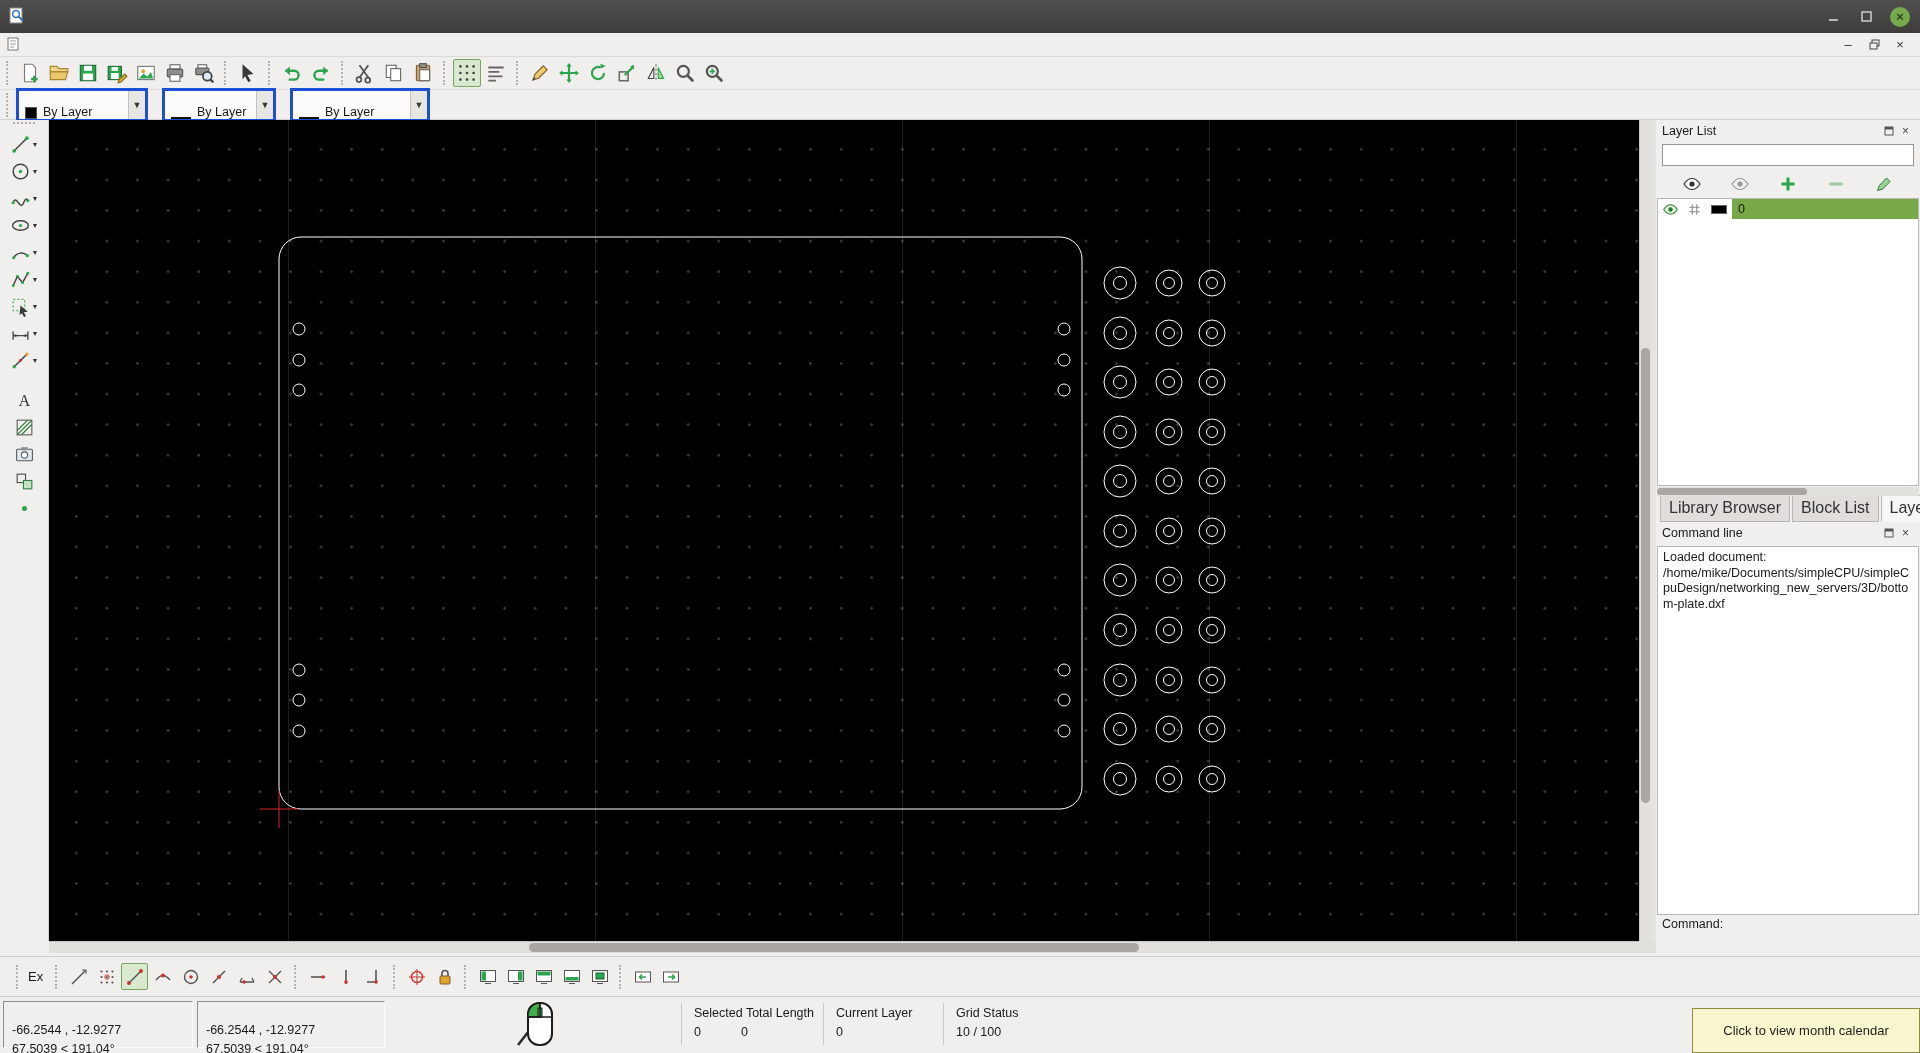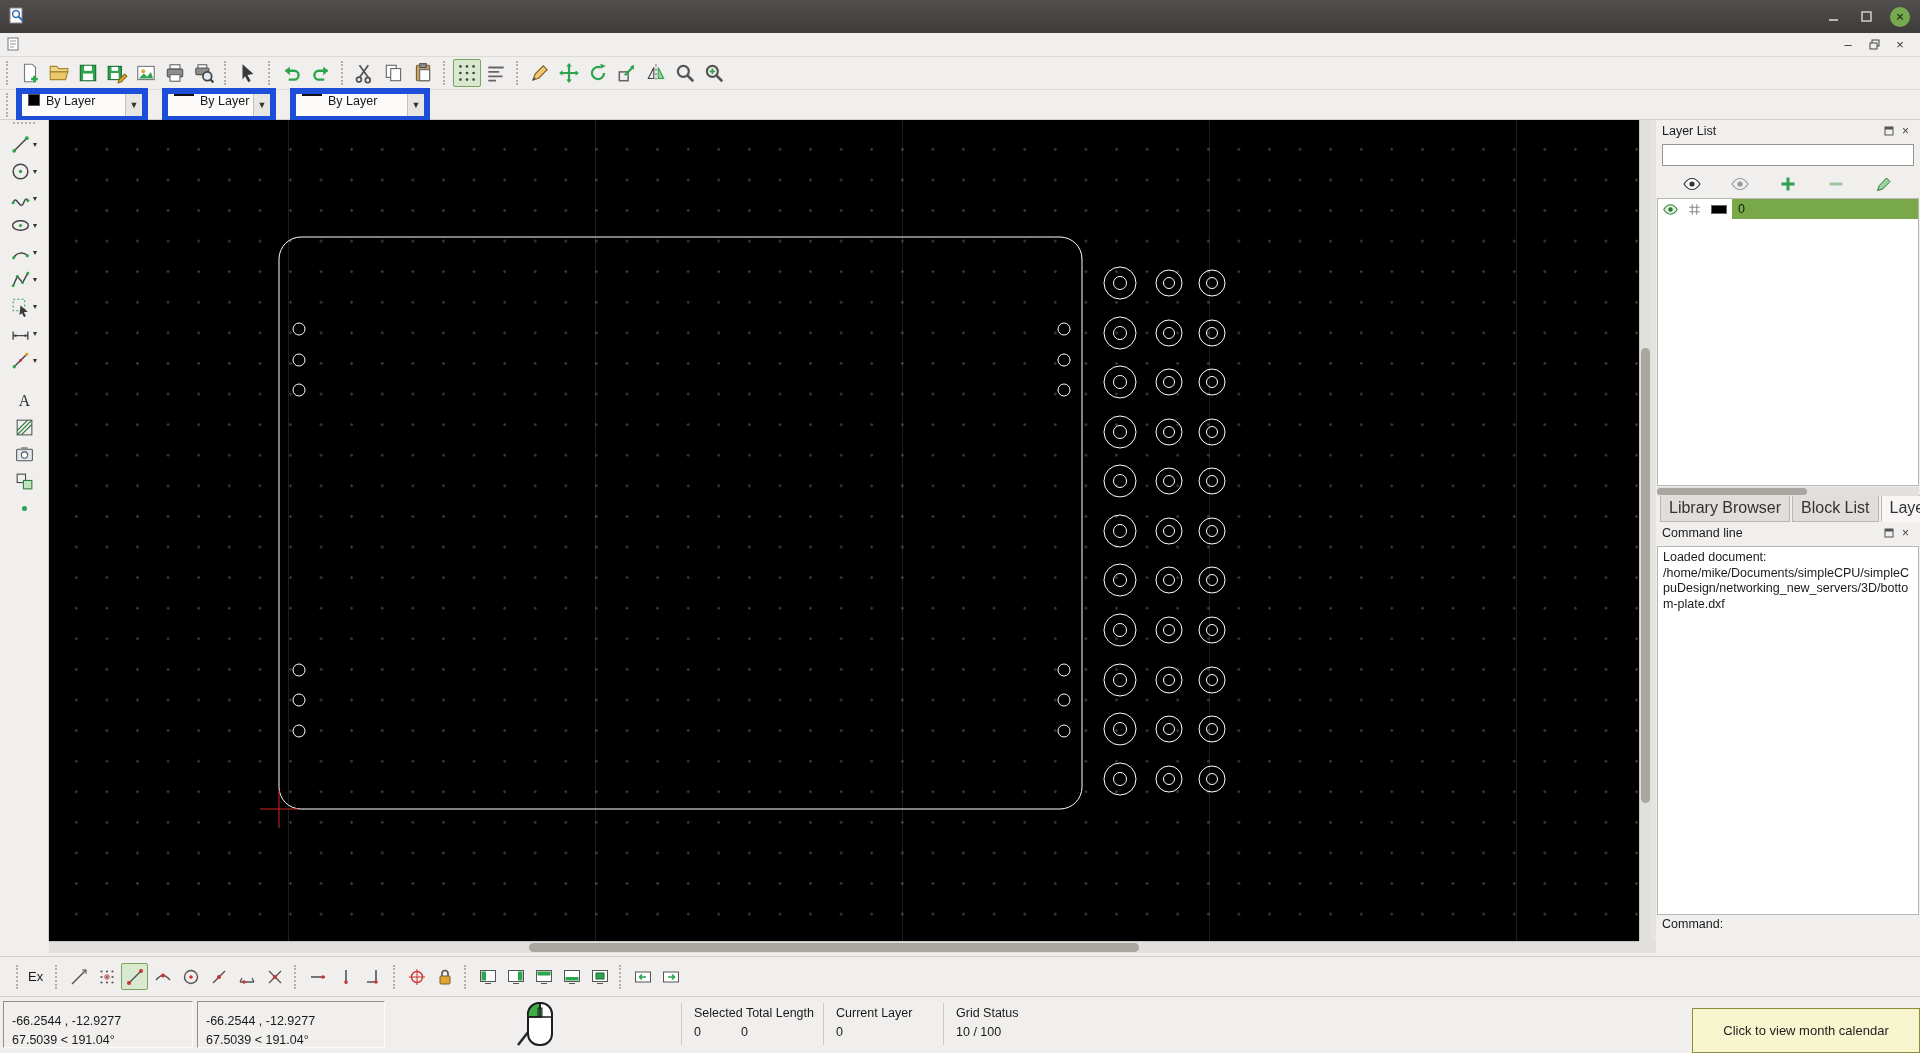--- a/index.html
+++ b/index.html
@@ -20,21 +20,21 @@
 .mdi-btns{margin-left:auto;display:flex;gap:10px;padding-right:12px;color:#333;align-items:center}
 .mdi-btn{width:16px;height:16px;display:flex;align-items:center;justify-content:center;font-size:13px}
 
 .toolbar-top{position:absolute;left:0;top:57px;width:1920px;height:33px;background:#f1efed;border-bottom:1px solid #dddbd8;display:flex;align-items:center}
 .tgroup{display:flex;align-items:center;gap:1px}
 .grip{width:4px;height:24px;border-left:2px dotted #b3b0ac;margin:0 6px}
 .tbtn{width:28px;height:28px;display:flex;align-items:center;justify-content:center;border:1px solid transparent;border-radius:2px}
 .tbtn.active,.sbtn.active{background:#d9e9cf;border-color:#79a45f}
 
 .penbar{position:absolute;left:0;top:90px;width:1920px;height:30px;background:#f1efed;border-bottom:1px solid #d2d0cd;display:flex;align-items:center}
-.combo{height:34px;background:#fcfbfa;border:6px solid #1d4ed8;display:flex;align-items:flex-start;padding-left:6px;margin-right:14px;font-size:12.5px}
+.combo{height:34px;background:#fcfbfa;border:3px solid #1d4ed8;display:flex;align-items:flex-end;padding-left:6px;margin-right:14px;font-size:12.5px}
 .combo .combo-arrow{margin-left:auto;width:17px;height:100%;display:flex;align-items:center;justify-content:center;background:#e8e6e3;border-left:1px solid #c4c2bf;font-size:9px;color:#333}
 .swatch{width:12px;height:12px;background:#000;margin-right:6px;border:1px solid #555}
 .wline{width:20px;height:2px;background:#111;margin-right:6px}
 .combo.c1{width:132px}.combo.c2{width:114px}.combo.c3{width:140px}
 .combo-label{white-space:nowrap}
 
 .lefttools{position:absolute;left:0;top:120px;width:49px;height:821px;background:#f1efed;border-right:1px solid #d2d0cd;display:flex;flex-direction:column;align-items:center;padding-top:2px}
 .lgrip{width:22px;height:5px;border-top:2px dotted #b3b0ac;margin-bottom:4px}
 .ltool{width:44px;height:27px;display:flex;align-items:center;justify-content:center}
 .ltool .chev{font-size:7px;color:#333;margin-left:1px}
@@ -73,21 +73,21 @@
 .dtab.active{background:#f8f6f4;border-bottom-color:#f8f6f4}
 .cmd-history{flex:1;background:#fff;border:1px solid #b9b7b4;margin:2px 1px;padding:3px 5px;font-size:12.5px;line-height:1.25;overflow:hidden;overflow-wrap:anywhere}
 .cmd-row{height:24px;display:flex;align-items:flex-start;padding:0 6px;font-size:12.5px}
 .cmd-input{flex:1;margin-left:6px;border:none;background:transparent;font:12.5px "Liberation Sans",sans-serif;outline:none}
 
 .snapbar{position:absolute;left:0;top:956px;width:1920px;height:40px;background:#f1efed;border-top:1px solid #d2d0cd;display:flex;align-items:center;padding-left:10px}
 .snap-label{font-size:13px;margin:0 6px 0 2px}
 .sbtn{width:27px;height:27px;display:flex;align-items:center;justify-content:center;border:1px solid transparent;border-radius:2px}
 
 .statusbar{position:absolute;left:0;top:996px;width:1920px;height:57px;background:#f1efed;border-top:1px solid #d2d0cd;font-size:12.5px}
-.coord-box{position:absolute;top:4px;height:47px;border:1px solid;border-color:#8f8d8a #fcfbfa #fcfbfa #8f8d8a;padding:10px 8px;line-height:19px;white-space:nowrap}
+.coord-box{position:absolute;top:4px;height:47px;border:1px solid;border-color:#8f8d8a #fcfbfa #fcfbfa #8f8d8a;padding:19px 8px;line-height:19px;white-space:nowrap}
 .cb1{left:3px;width:190px}
 .cb2{left:197px;width:188px}
 .mousew{position:absolute;left:512px;top:2px}
 .sb-sec{position:absolute;top:4px;height:47px;line-height:19px;padding:3px 0 0 10px;white-space:nowrap}
 .sec-sel{left:684px;width:138px}
 .sec-layer{left:826px;width:116px}
 .sec-grid{left:946px;width:100px}
 .vsep{position:absolute;top:6px;height:42px;width:1px;background:#cbc9c6}
 .sel-vals{display:flex;gap:40px}
 

